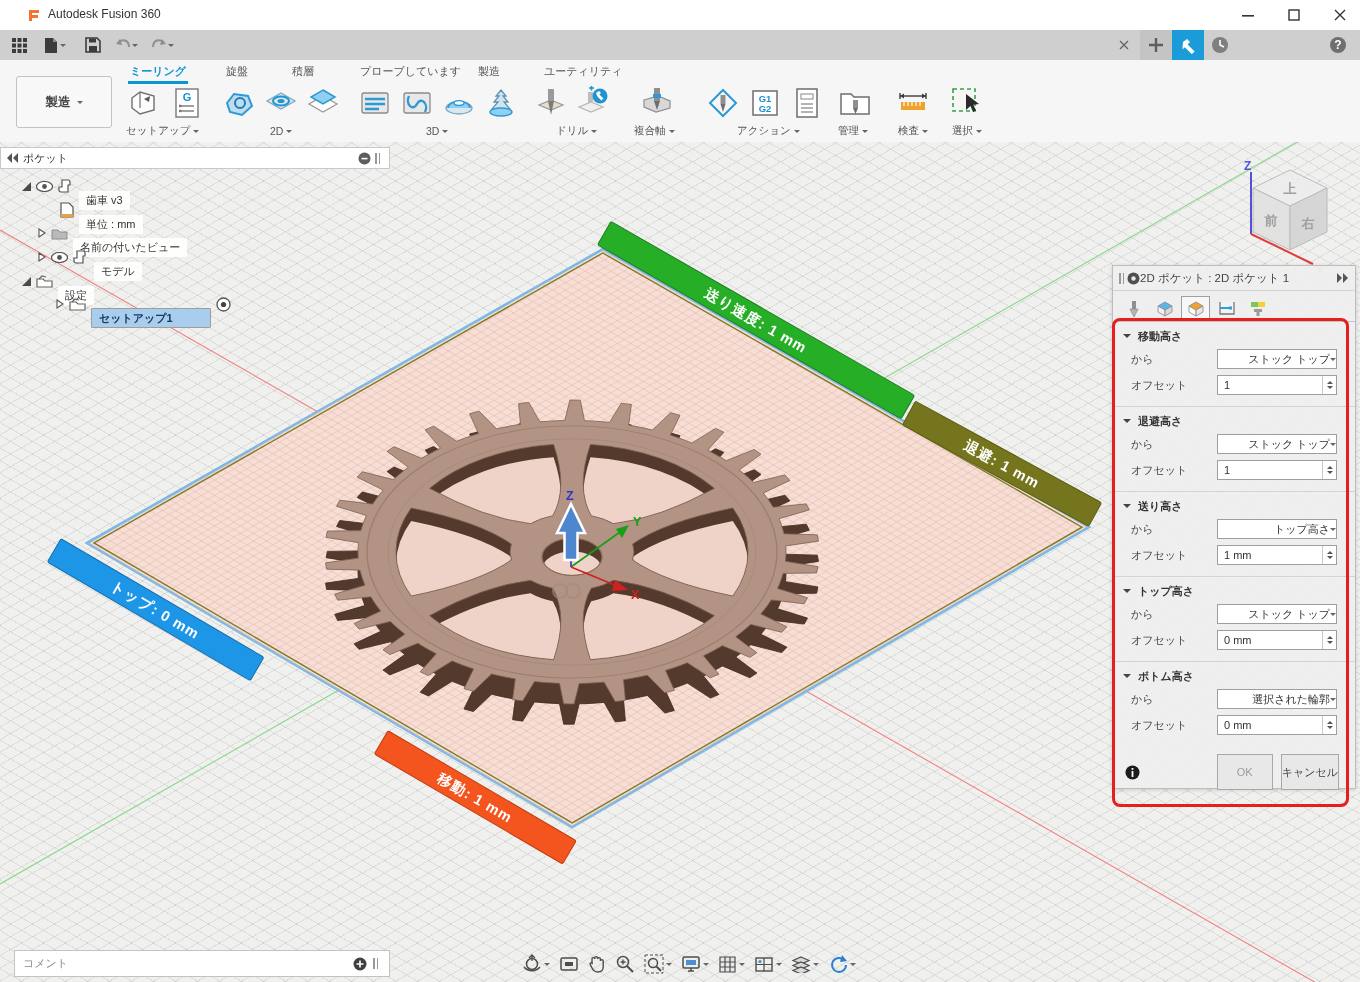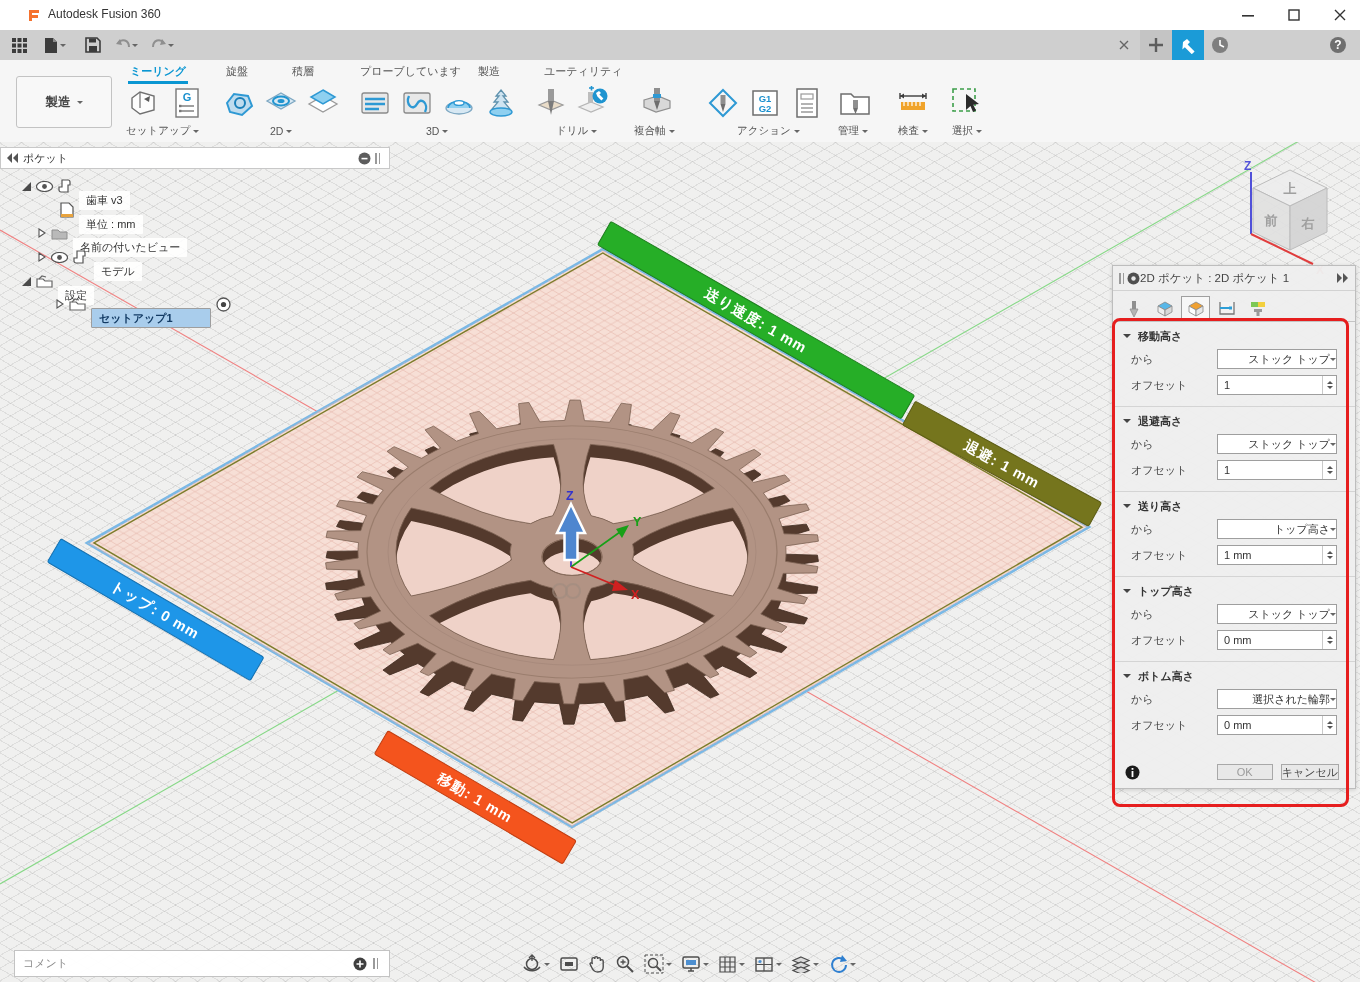--- a/index.html
+++ b/index.html
@@ -51,21 +51,21 @@
 .drow{height:26px;display:flex;align-items:center;padding:0 18px;}
 .dlbl{flex:1;font-size:11px;color:#444;}
 .sel{width:120px;height:20px;background:#fff;border:1px solid #9e9e9e;display:flex;align-items:center;box-sizing:border-box;font-size:11px;color:#333;}
 .sel .sel-t{flex:1;white-space:nowrap;overflow:hidden;text-align:right;}
 .spin{width:120px;height:20px;background:#fff;border:1px solid #9e9e9e;display:flex;align-items:stretch;box-sizing:border-box;font-size:11px;color:#333;}
 .spin .spin-t{flex:1;display:flex;align-items:center;padding-left:6px;}
 .spin .spin-b{width:13px;border-left:1px solid #c9c9c9;display:flex;flex-direction:column;align-items:center;justify-content:center;gap:2px;}
 .cu{width:0;height:0;border:3px solid transparent;border-bottom-color:#555;}
 .cd{width:0;height:0;border:3px solid transparent;border-top-color:#555;}
 .dlg-foot{height:32px;display:flex;align-items:center;justify-content:flex-end;gap:8px;padding:0 16px;margin-top:10px;position:relative;}
-.btn{height:16px;min-width:56px;border:1px solid #a8a8a8;background:#e8e8e8;display:flex;align-items:center;justify-content:center;font-size:11px;box-sizing:border-box;}
+.btn{height:36px;min-width:56px;border:1px solid #a8a8a8;background:#e8e8e8;display:flex;align-items:center;justify-content:center;font-size:11px;box-sizing:border-box;}
 .redbox{left:1112px;top:318px;width:237px;height:489px;border:3px solid #e61e1e;border-radius:8px;box-sizing:border-box;pointer-events:none;z-index:30;}
 
 .commentbar{left:14px;top:950px;width:376px;height:27px;background:rgba(255,255,255,.96);border:1px solid #c3c3c3;
   box-sizing:border-box;display:flex;align-items:center;padding:8px 8px;color:#8a8a8a;font-size:11px;}
 .navbar{left:522px;top:950px;height:28px;display:flex;align-items:center;gap:9px;}
 .nitem{display:flex;align-items:center;gap:2px;}
 .grip{width:8px;display:flex;gap:2px;}
 .grip i{width:1.5px;height:11px;background:#9a9a9a;}
 </style>
 </head>

